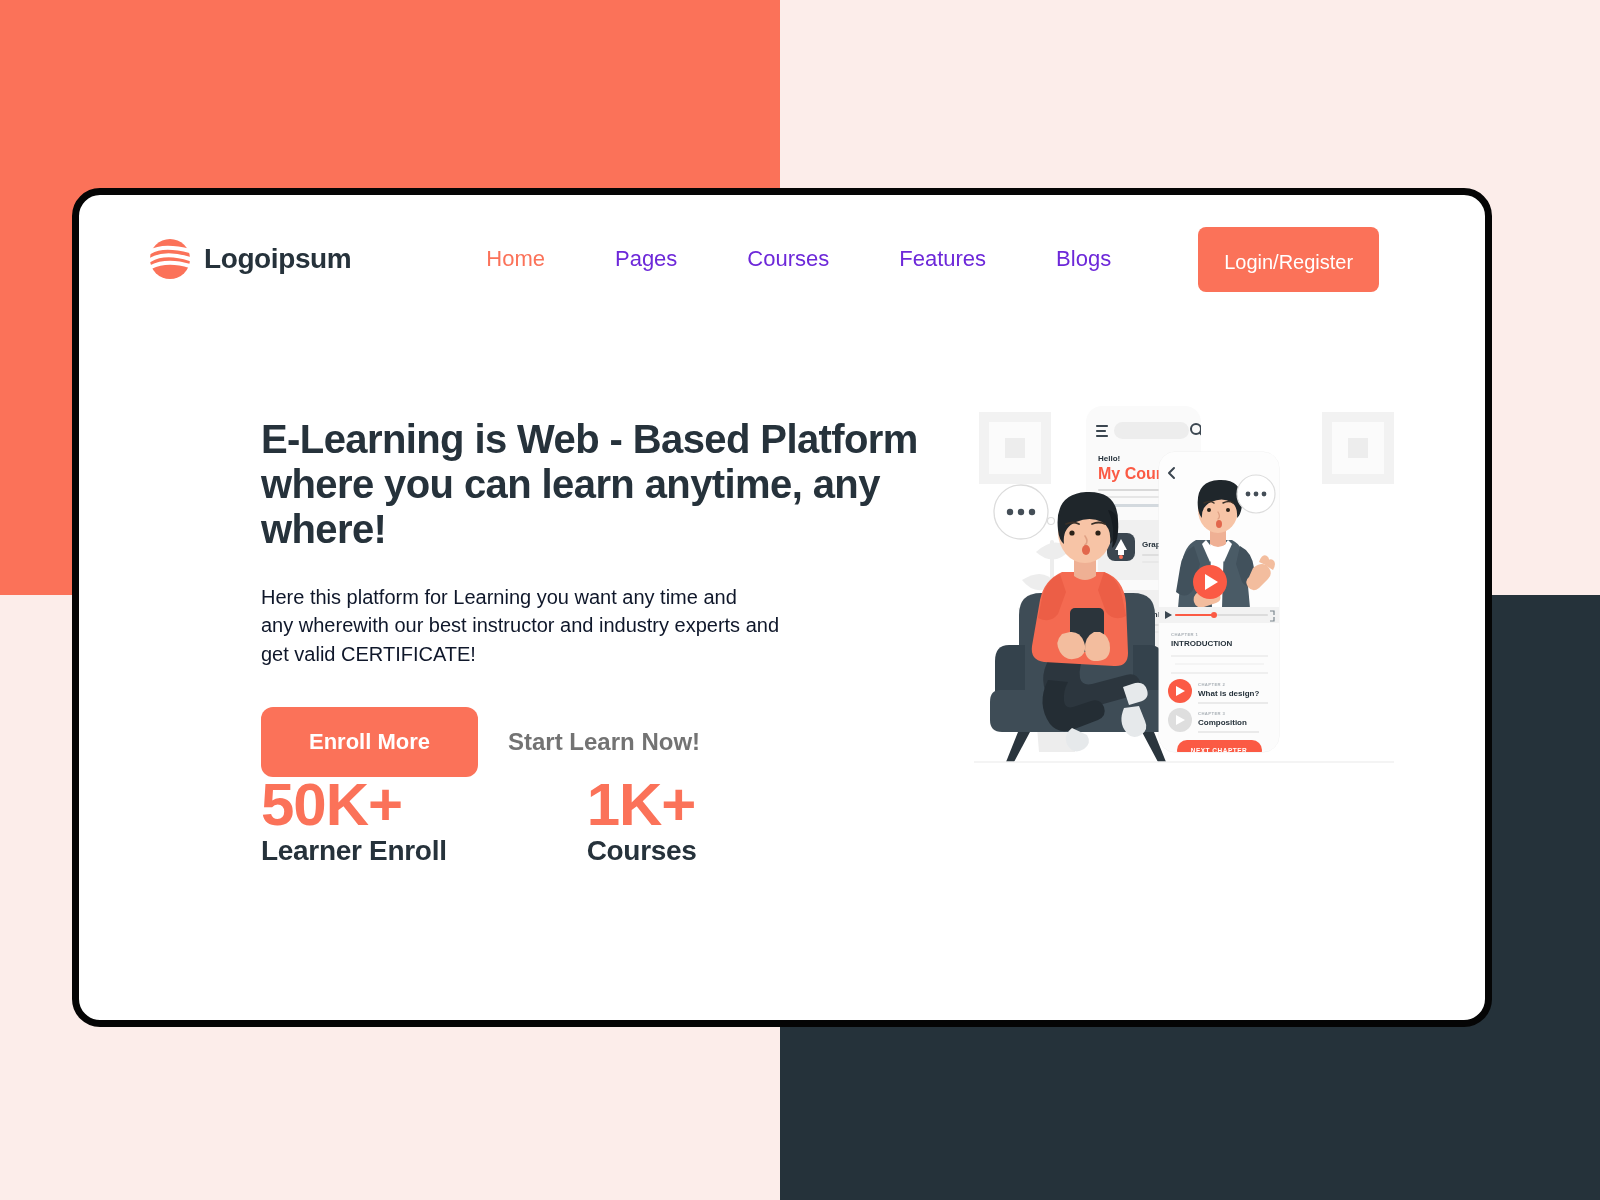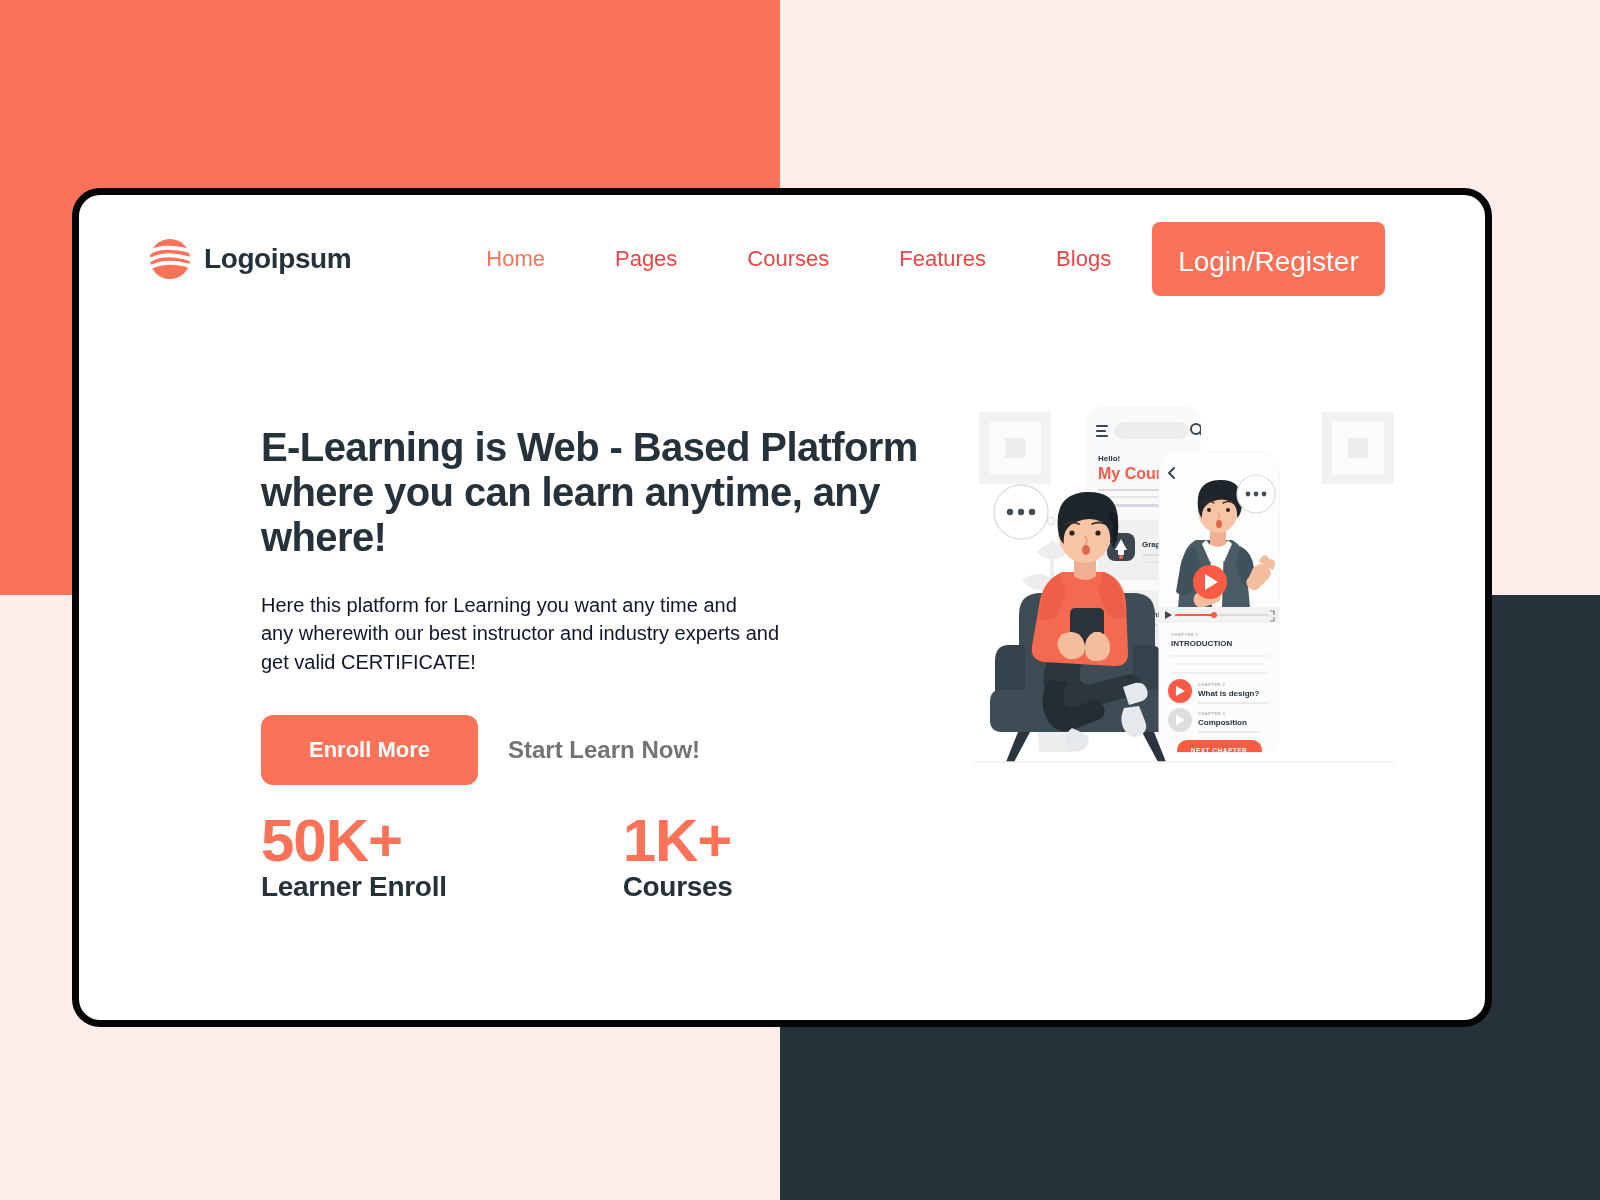--- a/index.html
+++ b/index.html
@@ -42,36 +42,37 @@
   .brand-mark{
     width:42px;height:42px;position:relative;
   }
   .brand-name{
     font-size:28px; font-weight:bold; color:#26323B; letter-spacing:-0.4px;
   }
   .nav-links{
     display:flex; align-items:center; gap:12px; margin-left:106px;
   }
   .nav-link{
-    font-size:22px; color:#ef4444; text-decoration:none;
+    font-size:22px; color:#6d28d9; text-decoration:none;
     padding:0 29px; white-space:nowrap;
   }
   .nav-link.active{ color:#FB7259; }
   .login-btn{
+    margin-left:46px;
     background:#FB7259; color:#fff;
-    font-size:28px;
+    font-size:20px;
     padding:24px 26px 18px 26px;
     border:none; border-radius:8px;
     white-space:nowrap; cursor:pointer;
     font-family:"Liberation Sans", sans-serif;
   }
 
   
   .hero{
-    position:absolute; left:182px; top:230px; width:700px;
+    position:absolute; left:182px; top:222px; width:700px;
   }
   .hero h1{
     font-size:40px; line-height:1.13; color:#26323B;
     font-weight:bold; letter-spacing:-0.6px; white-space:pre-line;
   }
   .hero p{
     margin-top:30px;
     font-size:20px; line-height:1.44; color:#0f172a; white-space:pre-line;
   }
   .cta-row{ margin-top:38px; display:flex; align-items:center; }
@@ -80,21 +81,21 @@
     padding:22px 48px; border:none; border-radius:12px; cursor:pointer;
     font-family:"Liberation Sans", sans-serif;
   }
   .start-link{
     margin-left:30px; color:#737373; font-size:24px; font-weight:bold;
     text-decoration:none; cursor:pointer;
   }
 
   
   .stats{
-    position:absolute; left:182px; top:616px; display:flex;gap:36px;
+    position:absolute; left:182px; top:580px; display:flex;
   }
   .stat{ margin-right:140px; }
   .stat:last-child{ margin-right:0; }
   .stat-value{
     font-size:60px; font-weight:bold; color:#FB7259; line-height:1;
     letter-spacing:-1px;
   }
   .stat-label{
     font-size:28px; font-weight:bold; color:#26323B;
     letter-spacing:-0.3px;

